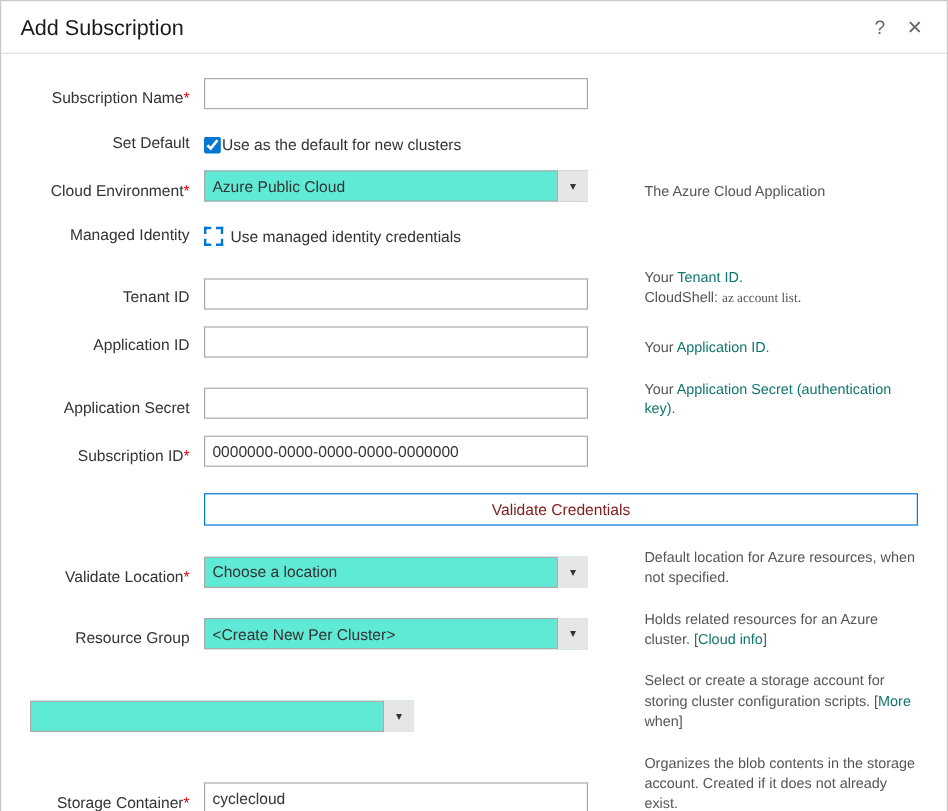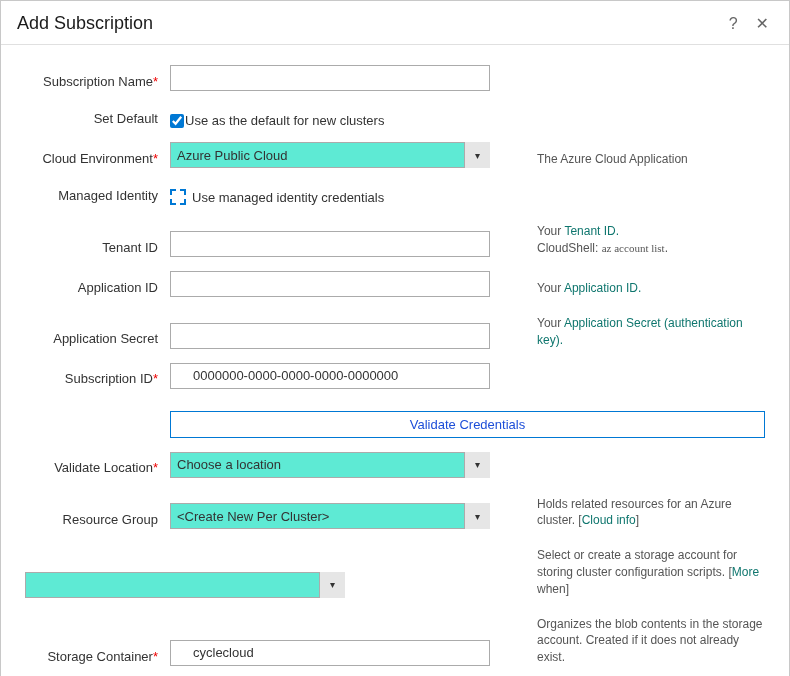--- a/index.html
+++ b/index.html
@@ -73,21 +73,21 @@
     }
     .form-control-area {
       flex: 1;
       display: flex;
       flex-direction: column;
     }
     .form-input {
       width: 320px;
       height: 26px;
       border: 1px solid #ababab;
-      padding: 3px 22px;
+      padding: 3px 6px;
       font-size: 13px;
       color: #333;
       outline: none;
     }
     .form-select-wrapper {
       position: relative;
       width: 320px;
     }
     .form-select {
       width: 100%;
@@ -157,21 +157,21 @@
       height: 16px;
       border: 2px dashed #0078d4;
       margin-right: 6px;
       flex-shrink: 0;
     }
     .validate-btn {
       margin-top: 8px;
       padding: 5px 14px;
       background: white;
       border: 1px solid #0078d4;
-      color: #1d4ed8;
+      color: #7f1d1d;
       font-size: 13px;
       cursor: pointer;
       outline: none;
     }
   </style>
 </head>
 <body>
 
 <div class="dialog">
 
@@ -300,20 +300,23 @@
           <select class="form-select">
             <option value="" disabled="" selected="">Choose a location</option>
             <option>East US</option>
             <option>West US</option>
             <option>North Europe</option>
             <option>West Europe</option>
           </select>
           <div class="select-arrow">▾</div>
         </div>
       </div>
+      <div class="hint-text">
+        <span>Default location for Azure resources, when not specified.</span>
+      </div>
     </div>
 
     <div class="form-row">
       <div class="form-label">
         <span>Resource Group</span>
       </div>
       <div class="form-control-area">
         <div class="form-select-wrapper">
           <select class="form-select">
             <option>&lt;Create New Per Cluster&gt;</option>

